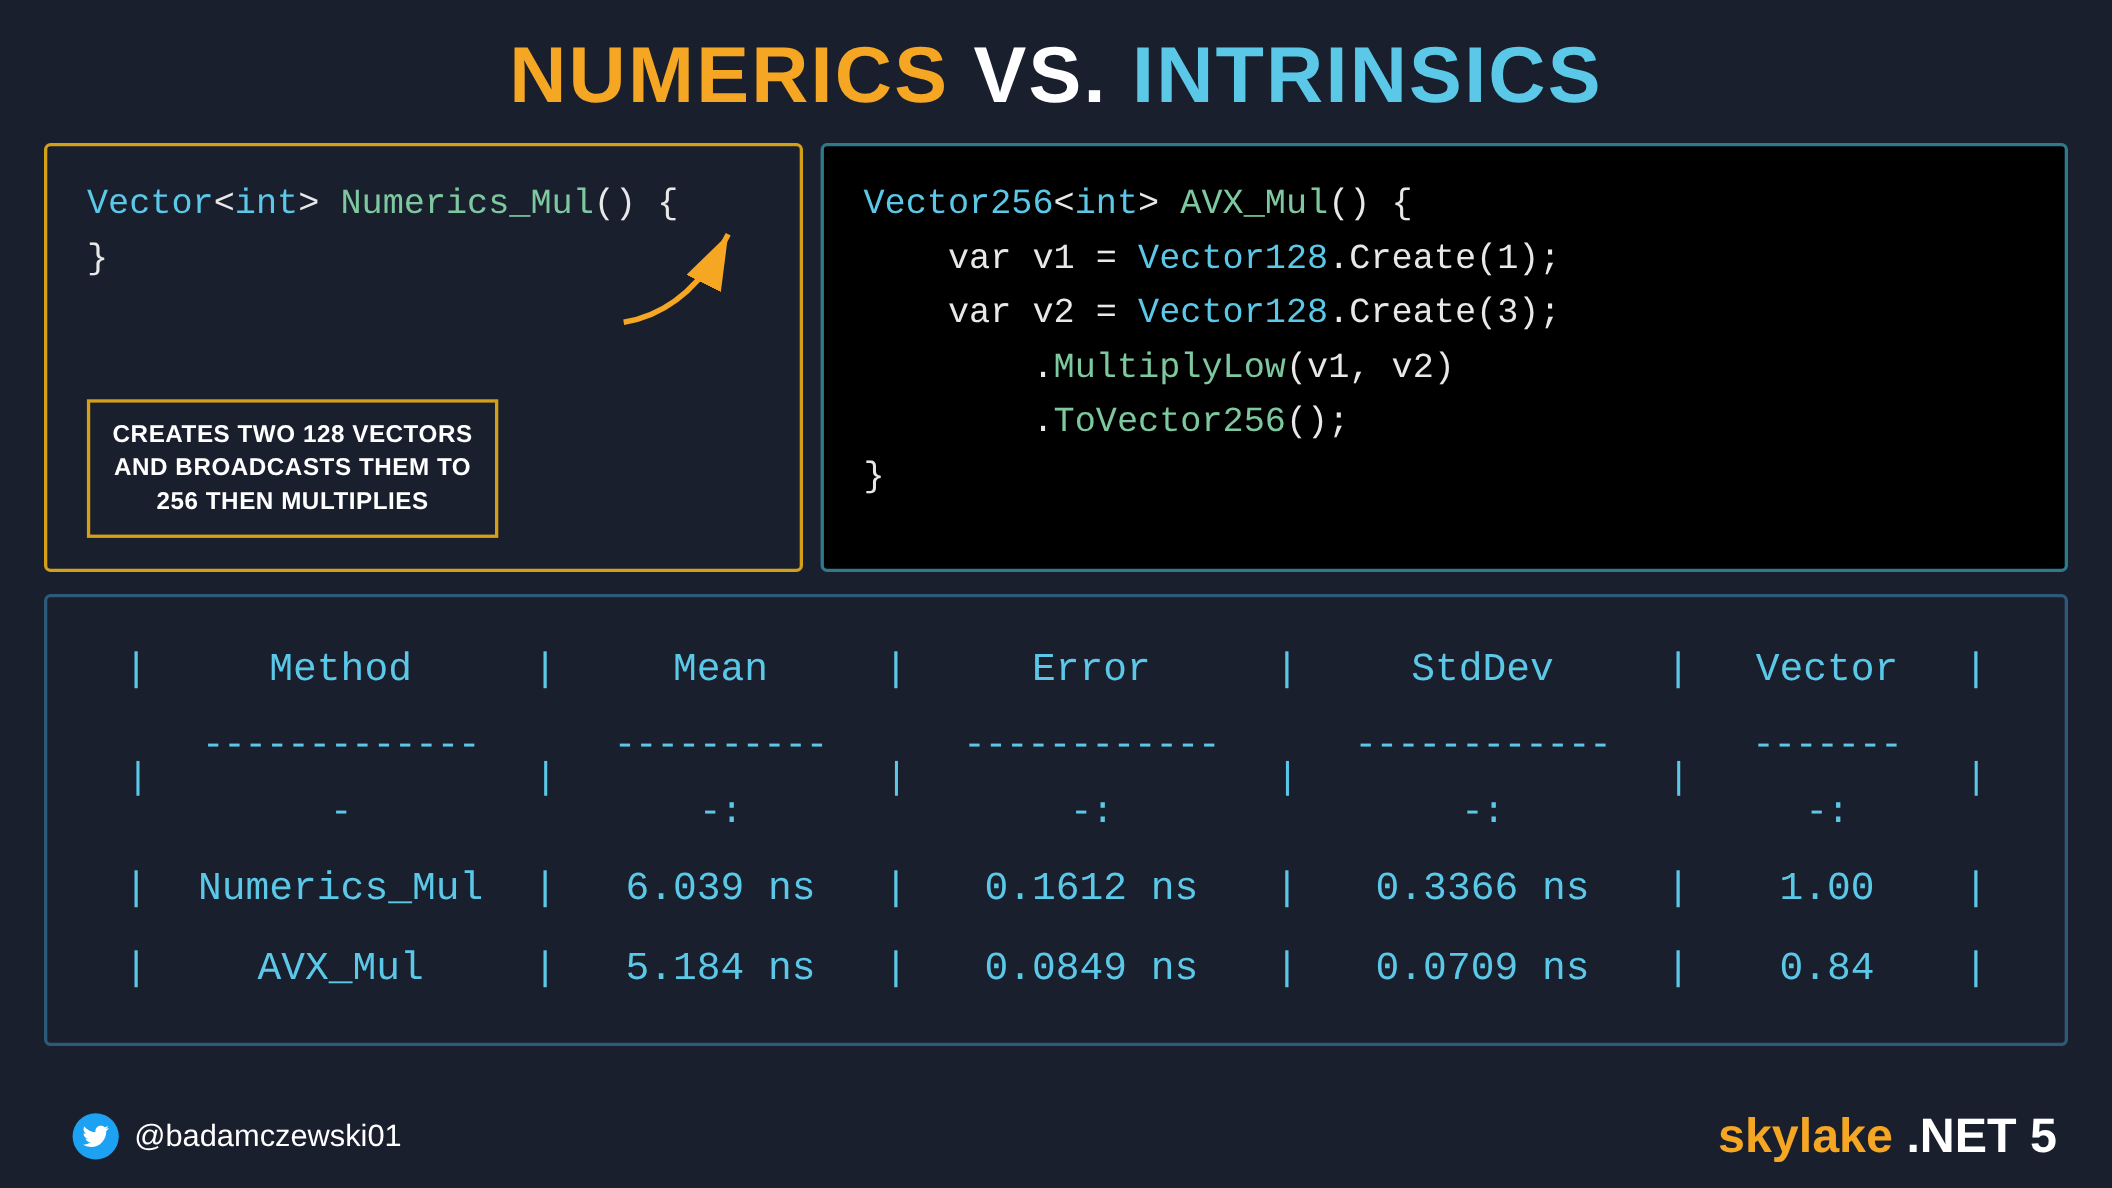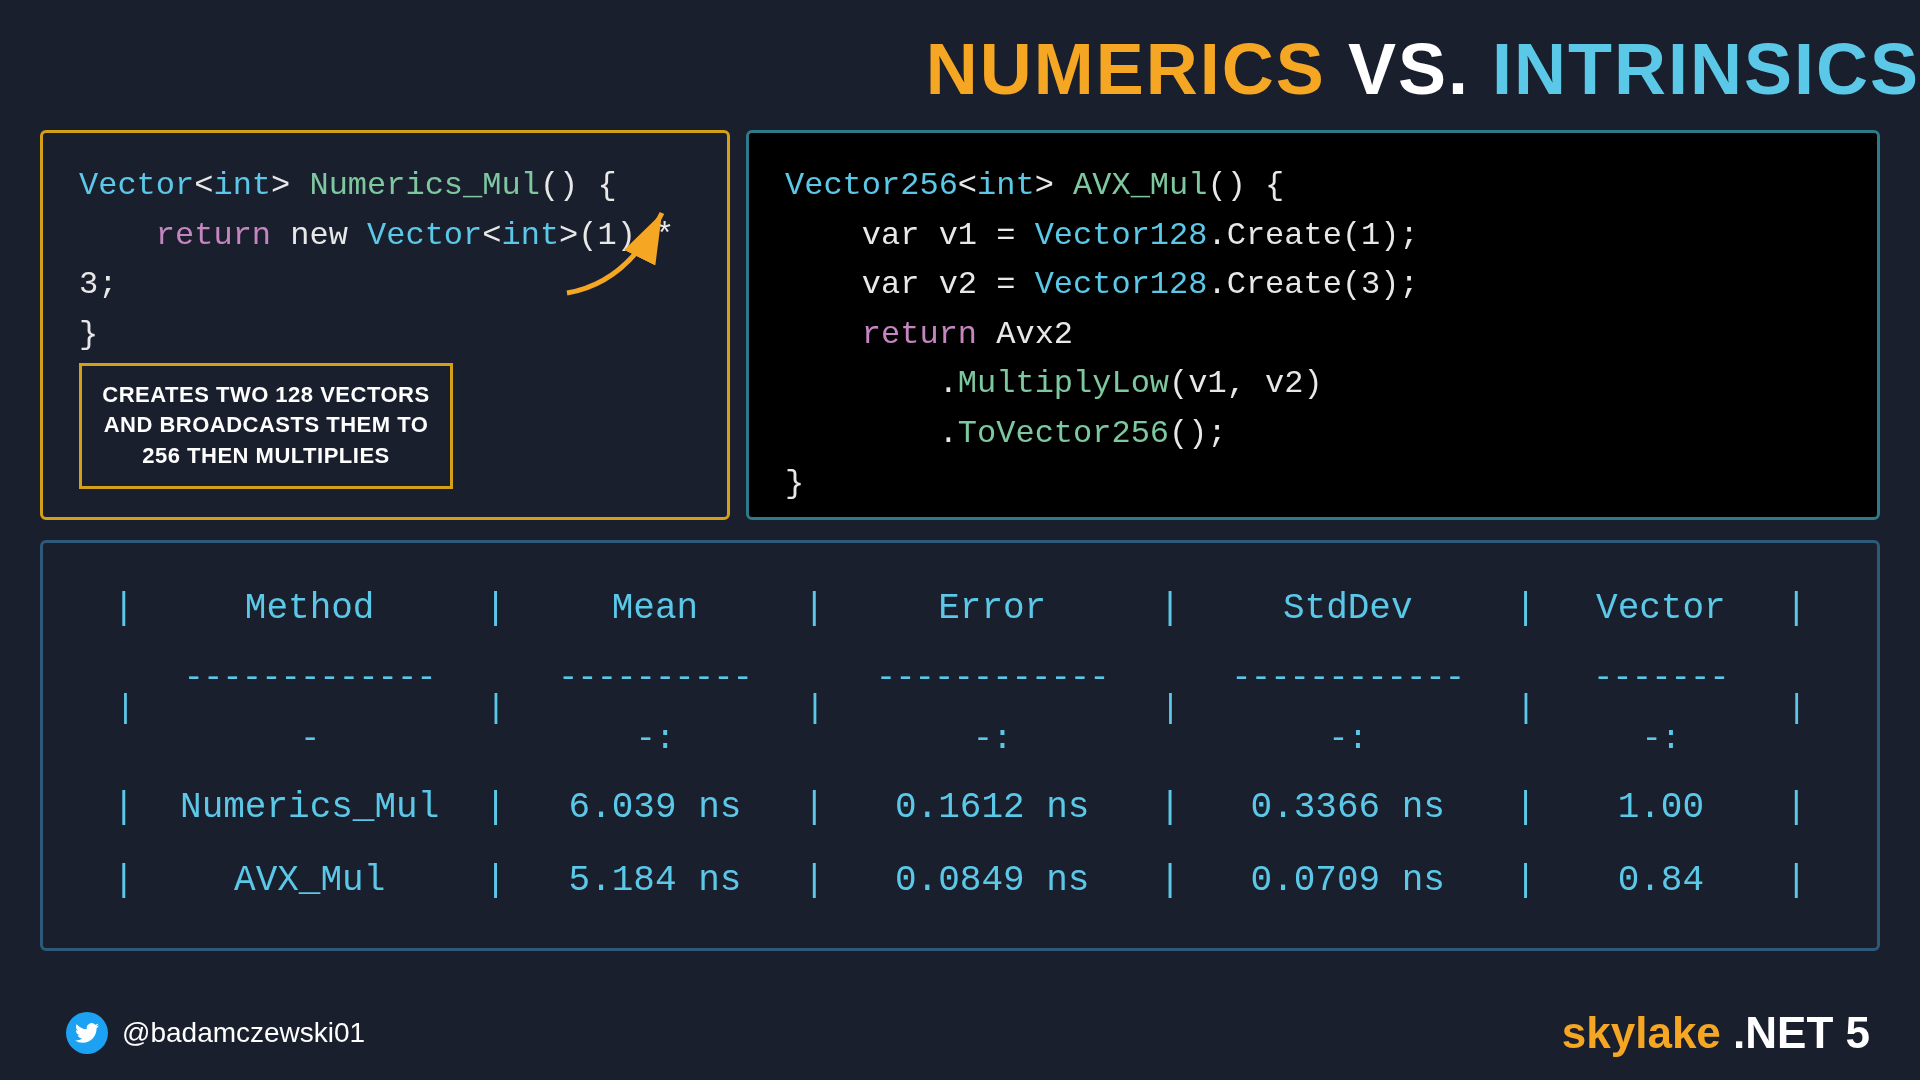--- a/index.html
+++ b/index.html
@@ -8,21 +8,21 @@
       width: 1920px;
       height: 1080px;
       background-color: #1a1f2e;
       font-family: 'Courier New', Courier, monospace;
       overflow: hidden;
       position: relative;
     }
 
     
     .title {
-      text-align: right;
+      text-align: center;
       padding: 28px 0 20px 0;
       font-size: 72px;
       font-weight: 900;
       font-family: Arial Black, Arial, sans-serif;
       letter-spacing: 2px;
     }
     .title-numerics { color: #f5a623; }
     .title-vs { color: #ffffff; }
     .title-intrinsics { color: #5bc8e8; }
 
@@ -190,25 +190,20 @@
 </div>
 
 <div class="code-row">
 
   <div class="code-panel-left">
     <span class="code-line">
       <span class="c-cyan">Vector</span><span class="c-white">&lt;</span><span class="c-cyan">int</span><span class="c-white">&gt;</span>
       <span class="c-green"> Numerics_Mul</span><span class="c-white">() {</span>
     </span>
     <span class="code-line">
-      <span class="c-purple">&nbsp;&nbsp;&nbsp;&nbsp;return</span>
-      <span class="c-white"> new </span>
-      <span class="c-cyan">Vector</span><span class="c-white">&lt;</span><span class="c-cyan">int</span><span class="c-white">&gt;(1) * 3;</span>
-    </span>
-    <span class="code-line">
       <span class="c-white">}</span>
     </span>
 
     <svg class="arrow-svg" width="130" height="110" viewBox="0 0 130 110">
       <defs>
         <marker id="arrowhead" markerWidth="10" markerHeight="7" refX="10" refY="3.5" orient="auto">
           <polygon points="0 0, 10 3.5, 0 7" fill="#f5a623"></polygon>
         </marker>
       </defs>
       <path d="M 20 100 Q 80 90 115 20" stroke="#f5a623" stroke-width="5" fill="none" marker-end="url(#arrowhead)"></path>
@@ -222,23 +217,20 @@
   <div class="code-panel-right">
     <span class="code-line">
       <span class="c-cyan">Vector256</span><span class="c-white">&lt;</span><span class="c-cyan">int</span><span class="c-white">&gt;</span>
       <span class="c-green"> AVX_Mul</span><span class="c-white">() {</span>
     </span>
     <span class="code-line">
       <span class="c-white">&nbsp;&nbsp;&nbsp;&nbsp;var v1 = </span><span class="c-cyan">Vector128</span><span class="c-white">.Create(1);</span>
     </span>
     <span class="code-line">
       <span class="c-white">&nbsp;&nbsp;&nbsp;&nbsp;var v2 = </span><span class="c-cyan">Vector128</span><span class="c-white">.Create(3);</span>
-    </span>
-    <span class="code-line">
-      <span class="c-purple">&nbsp;&nbsp;&nbsp;&nbsp;return</span><span class="c-white"> Avx2</span>
     </span>
     <span class="code-line">
       <span class="c-white">&nbsp;&nbsp;&nbsp;&nbsp;&nbsp;&nbsp;&nbsp;&nbsp;.</span><span class="c-green">MultiplyLow</span><span class="c-white">(v1, v2)</span>
     </span>
     <span class="code-line">
       <span class="c-white">&nbsp;&nbsp;&nbsp;&nbsp;&nbsp;&nbsp;&nbsp;&nbsp;.</span><span class="c-green">ToVector256</span><span class="c-white">();</span>
     </span>
     <span class="code-line">
       <span class="c-white">}</span>
     </span>

